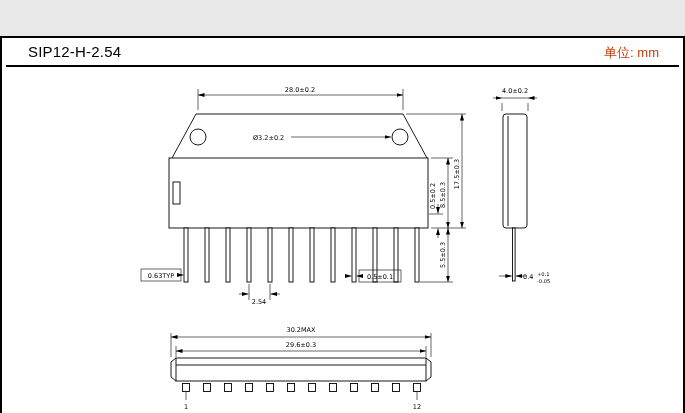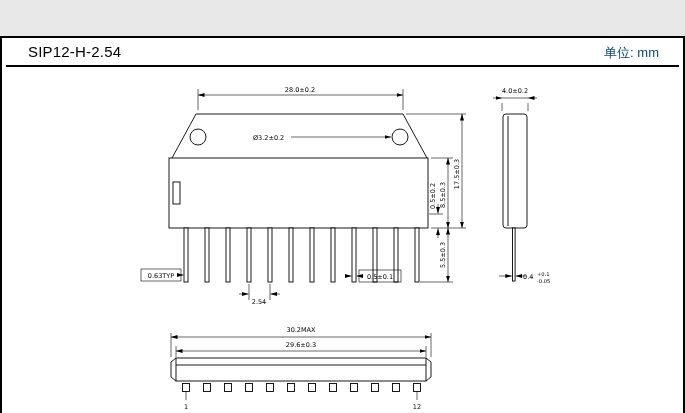--- a/index.html
+++ b/index.html
@@ -12,21 +12,21 @@
     font-family:"Liberation Sans","DejaVu Sans",sans-serif;
     overflow:hidden;
     margin-top:36px;
   }
   .hdr-title{
     position:absolute;top:5px;left:26px;
     font-size:15px;color:#000;letter-spacing:.2px;
   }
   .hdr-unit{
     position:absolute;top:6px;right:24px;
-    font-size:13px;color:#0c4a6e;
+    font-size:13px;color:#c2410c;
   }
   .hdr-rule{
     position:absolute;top:27px;left:4px;right:4px;height:2px;background:#000;
   }
   svg.drawing{position:absolute;left:0;top:0;}
   .part{fill:none;stroke:#000;stroke-width:0.9;}
   .partfill{fill:#fff;stroke:#000;stroke-width:0.9;}
   .dim{fill:none;stroke:#000;stroke-width:0.6;}
   .dtxt{font-family:"DejaVu Sans",sans-serif;font-size:6.5px;fill:#000;}
   .dtxts{font-family:"DejaVu Sans",sans-serif;font-size:5.2px;fill:#000;}

